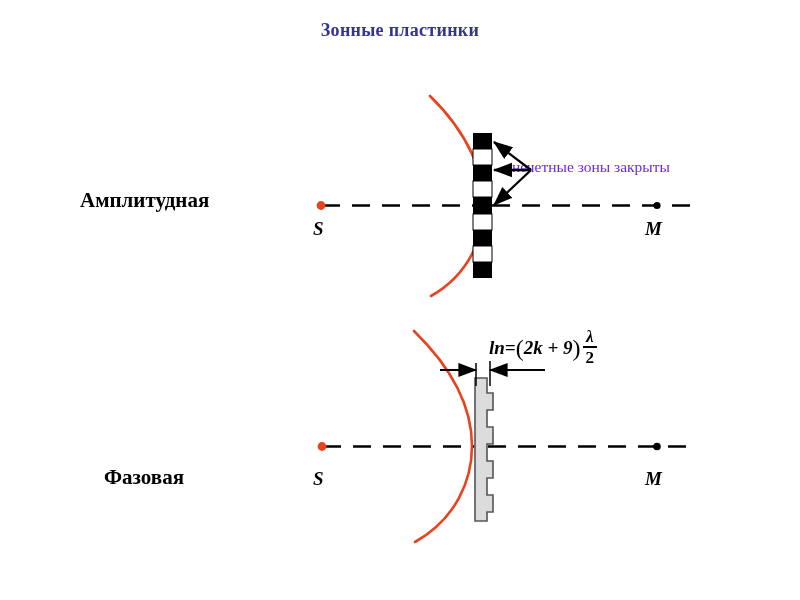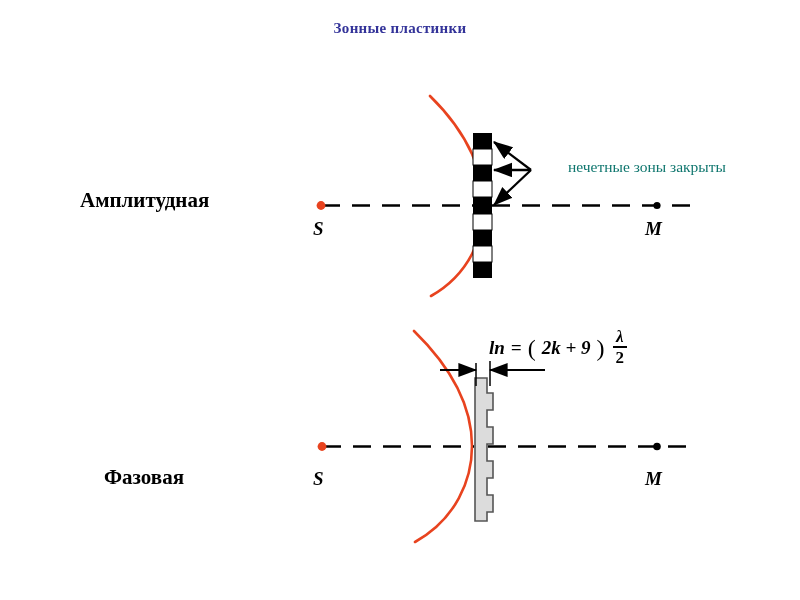--- a/index.html
+++ b/index.html
@@ -20,21 +20,21 @@
     top: 0;
     width: 800px;
     height: 600px;
   }
   #slide-title {
     position: absolute;
     left: 0;
     top: 20px;
     width: 800px;
     text-align: center;
-    font-size: 15px;
+    font-size: 18px;
     font-weight: bold;
     color: #333399;
     letter-spacing: 0.3px;
     font-family: "Liberation Serif", "DejaVu Serif", serif;
   }
   .row-label {
     position: absolute;
     font-size: 21px;
     font-weight: bold;
     color: #000000;
@@ -52,42 +52,42 @@
     color: #000000;
     font-family: "Liberation Serif", "DejaVu Serif", serif;
   }
   #label-s-top { left: 313px; top: 218px; }
   #label-m-top { left: 645px; top: 218px; }
   #label-s-bot { left: 313px; top: 468px; }
   #label-m-bot { left: 645px; top: 468px; }
 
   #annot-odd-zones {
     position: absolute;
-    left: 568px;
+    left: 512px;
     top: 158px;
     font-size: 15.5px;
-    color: #0f766e;
+    color: #6d28d9;
     white-space: nowrap;
     font-family: "Liberation Serif", "DejaVu Serif", serif;
   }
 
   
   #formula {
     position: absolute;
     left: 489px;
     top: 329px;
     font-size: 19px;
     font-weight: bold;
     font-style: italic;
     color: #000000;
     white-space: nowrap;
     font-family: "Liberation Serif", "DejaVu Serif", serif;
     display: flex;
     align-items: center;
-    gap: 6px;
+    gap: 0;
   }
   #formula .paren { font-size: 24px; font-weight: normal; font-style: normal; }
   #formula .frac {
     display: inline-flex;
     flex-direction: column;
     align-items: center;
     line-height: 1;
     font-size: 17px;
     margin-left: 2px;
     position: relative;

